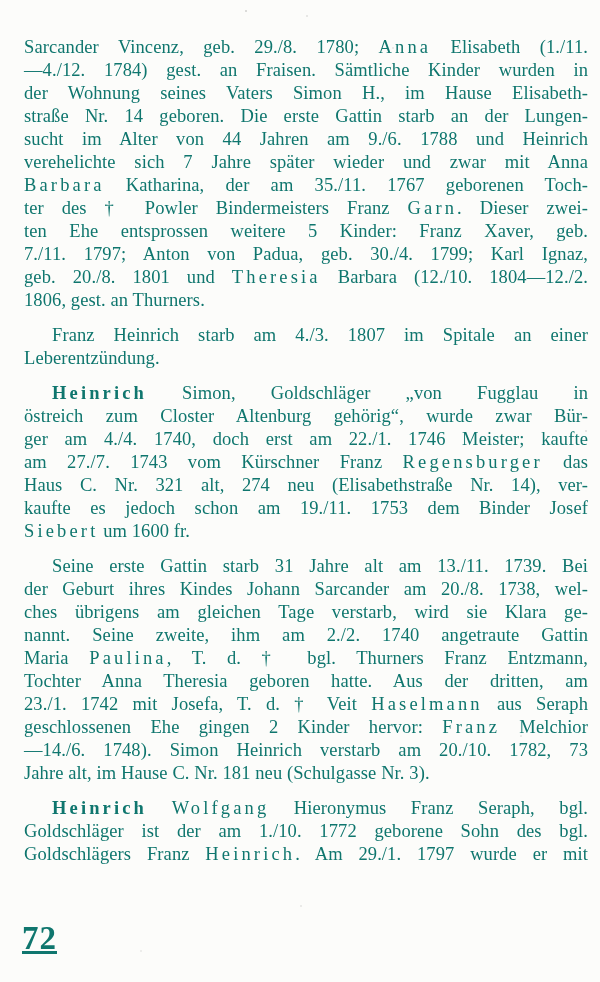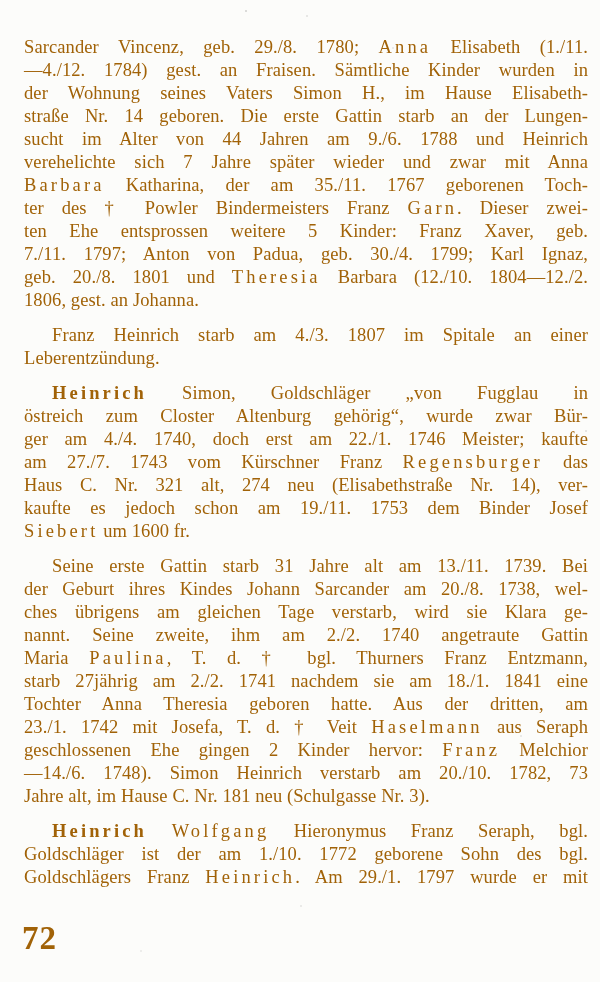--- a/index.html
+++ b/index.html
@@ -5,21 +5,21 @@
   html, body {
     margin: 0;
     padding: 0;
     background: #e8e8e6;
   }
   .page {
     position: relative;
     width: 600px;
     height: 982px;
     background: #fcfcfa;
-    color: #a16207;
+    color: #0f766e;
     font-family: "Liberation Serif", "DejaVu Serif", serif;
     overflow: hidden;
   }
   
   .page::after {
     content: "";
     position: absolute;
     left: 0; top: 0;
     width: 2px; height: 2px;
     border-radius: 50%;
@@ -67,61 +67,61 @@
     letter-spacing: 0.17em;
   }
   .page-number {
     position: absolute;
     left: 22px;
     top: 922px;
     font-size: 33px;
     line-height: 1;
     font-weight: 700;
     letter-spacing: 1px;
+    text-decoration: underline;
   }
 </style>
 </head>
 <body>
 
 <div class="page">
   <div class="text-block">
       <div class="para">
         <div class="line"><span>Sarcander Vincenz, geb. 29./8. 1780; </span><span class="sp">Anna</span><span> Elisabeth (1./11.</span></div>
         <div class="line"><span>—4./12. 1784) gest. an Fraisen. Sämtliche Kinder wurden in</span></div>
         <div class="line"><span>der Wohnung seines Vaters Simon H., im Hause Elisabeth-</span></div>
         <div class="line"><span>straße Nr. 14 geboren. Die erste Gattin starb an der Lungen-</span></div>
         <div class="line"><span>sucht im Alter von 44 Jahren am 9./6. 1788 und Heinrich</span></div>
         <div class="line"><span>verehelichte sich 7 Jahre später wieder und zwar mit Anna</span></div>
         <div class="line"><span class="sp">Barbara</span><span> Katharina, der am 35./11. 1767 geborenen Toch-</span></div>
         <div class="line"><span>ter des † Powler Bindermeisters Franz </span><span class="sp">Garn</span><span>. Dieser zwei-</span></div>
         <div class="line"><span>ten Ehe entsprossen weitere 5 Kinder: Franz Xaver, geb.</span></div>
         <div class="line"><span>7./11. 1797; Anton von Padua, geb. 30./4. 1799; Karl Ignaz,</span></div>
         <div class="line"><span>geb. 20./8. 1801 und </span><span class="sp">Theresia</span><span> Barbara (12./10. 1804—12./2.</span></div>
-        <div class="line last"><span>1806, gest. an Johanna.</span></div>
+        <div class="line last"><span>1806, gest. an Thurners.</span></div>
       </div>
       <div class="para indent">
         <div class="line"><span>Franz Heinrich starb am 4./3. 1807 im Spitale an einer</span></div>
         <div class="line last"><span>Leberentzündung.</span></div>
       </div>
       <div class="para indent">
         <div class="line"><span class="bsp">Heinrich</span><span> Simon, Goldschläger „von Fugglau in</span></div>
         <div class="line"><span>östreich zum Closter Altenburg gehörig“, wurde zwar Bür-</span></div>
         <div class="line"><span>ger am 4./4. 1740, doch erst am 22./1. 1746 Meister; kaufte</span></div>
         <div class="line"><span>am 27./7. 1743 vom Kürschner Franz </span><span class="sp">Regensburger</span><span> das</span></div>
         <div class="line"><span>Haus C. Nr. 321 alt, 274 neu (Elisabethstraße Nr. 14), ver-</span></div>
         <div class="line"><span>kaufte es jedoch schon am 19./11. 1753 dem Binder Josef</span></div>
         <div class="line last"><span class="sp">Siebert</span><span> um 1600 fr.</span></div>
       </div>
       <div class="para indent">
         <div class="line"><span>Seine erste Gattin starb 31 Jahre alt am 13./11. 1739. Bei</span></div>
         <div class="line"><span>der Geburt ihres Kindes Johann Sarcander am 20./8. 1738, wel-</span></div>
         <div class="line"><span>ches übrigens am gleichen Tage verstarb, wird sie Klara ge-</span></div>
         <div class="line"><span>nannt. Seine zweite, ihm am 2./2. 1740 angetraute Gattin</span></div>
         <div class="line"><span>Maria </span><span class="sp">Paulina</span><span>, T. d. † bgl. Thurners Franz Entzmann,</span></div>
-        <div class="line"><span>starb 27jährig am 2./2. 1741 nachdem sie am 18./1. 1841 eine</span></div>
         <div class="line"><span>Tochter Anna Theresia geboren hatte. Aus der dritten, am</span></div>
         <div class="line"><span>23./1. 1742 mit Josefa, T. d. † Veit </span><span class="sp">Haselmann</span><span> aus Seraph</span></div>
         <div class="line"><span>geschlossenen Ehe gingen 2 Kinder hervor: </span><span class="sp">Franz</span><span> Melchior</span></div>
         <div class="line"><span>—14./6. 1748). Simon Heinrich verstarb am 20./10. 1782, 73</span></div>
         <div class="line last"><span>Jahre alt, im Hause C. Nr. 181 neu (Schulgasse Nr. 3).</span></div>
       </div>
       <div class="para indent">
         <div class="line"><span class="bsp">Heinrich</span><span> </span><span class="sp">Wolfgang</span><span> Hieronymus Franz Seraph, bgl.</span></div>
         <div class="line"><span>Goldschläger ist der am 1./10. 1772 geborene Sohn des bgl.</span></div>
         <div class="line"><span>Goldschlägers Franz </span><span class="sp">Heinrich</span><span>. Am 29./1. 1797 wurde er mit</span></div>

